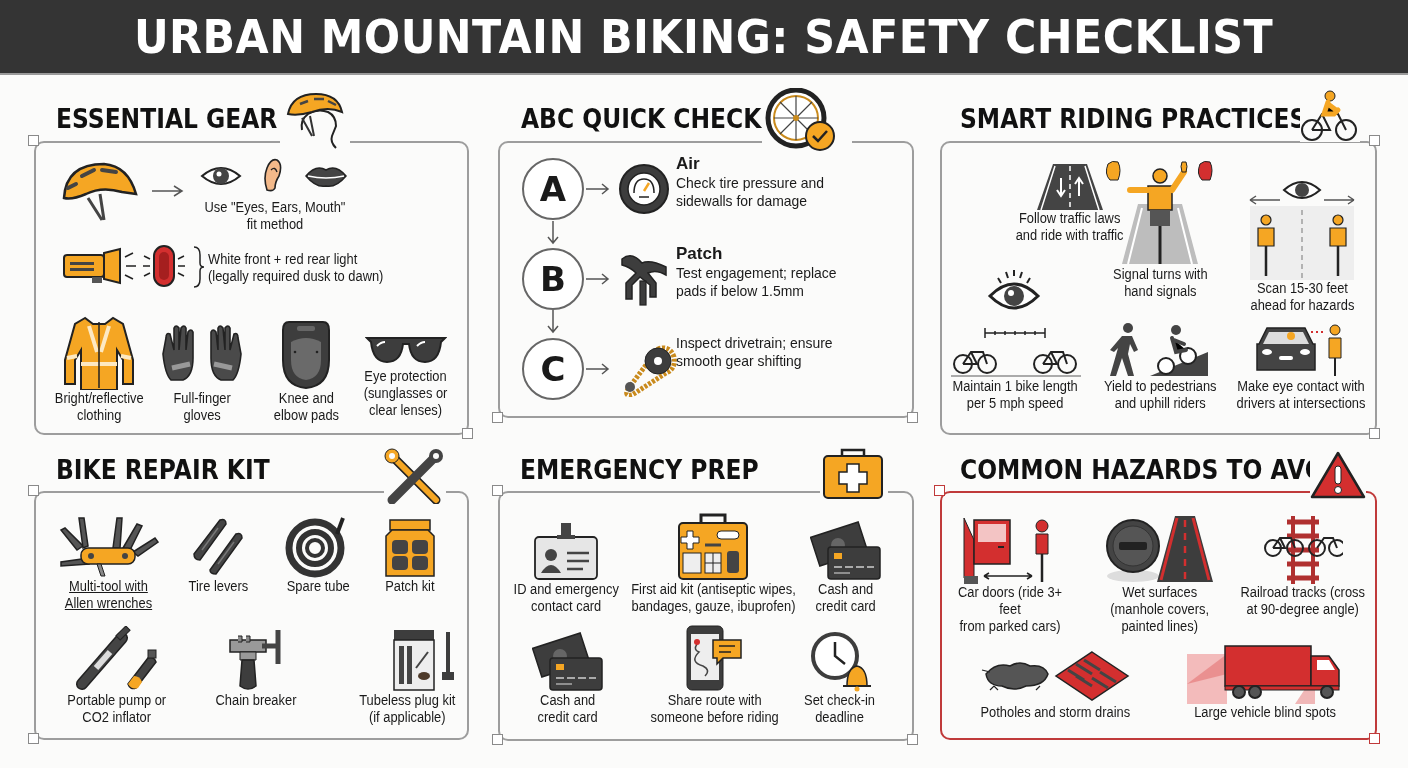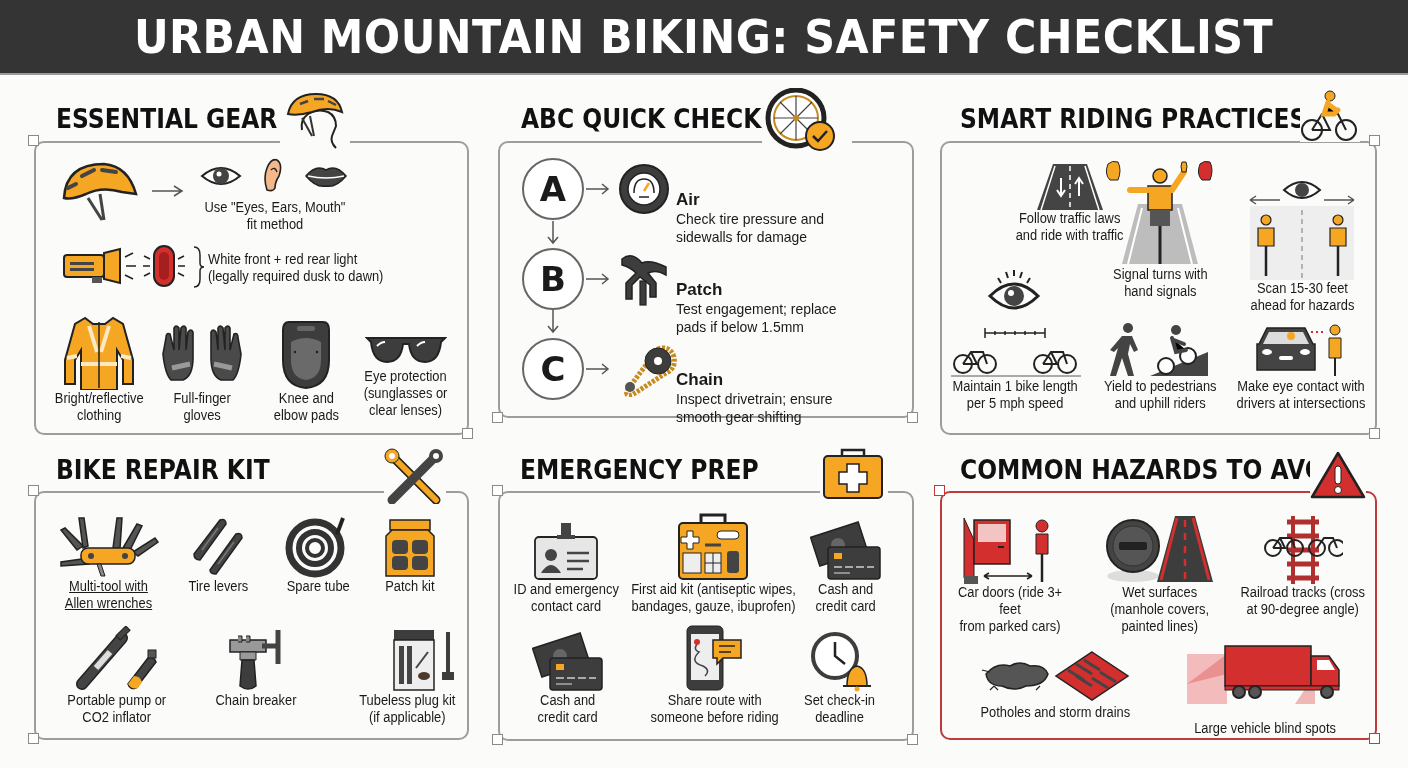--- a/index.html
+++ b/index.html
@@ -13,21 +13,21 @@
   .corner { position: absolute; width: 11px; height: 11px; background: #fff; border: 1.5px solid #8a8a8a; }
   .corner.red { border-color: #c03a3a; }
   .head-icon { position: absolute; background: #fbfbfa; }
 
   .item { position: absolute; display: flex; flex-direction: column; align-items: center; text-align: center; }
   .item .ic { display: flex; align-items: flex-end; justify-content: center; }
   .lbl { font-size: 14px; line-height: 17px; color: #1a1a1a; white-space: pre-line; transform: scaleX(0.92); }
   .abc-row { position: absolute; display: flex; align-items: center; }
   .abc-circle { width: 62px; height: 62px; border: 2px solid #666; border-radius: 50%; display: flex; align-items: center; justify-content: center; font-family: "DejaVu Sans", sans-serif; font-weight: bold; font-size: 34px; background: #fff; }
   .abc-text { position: absolute; left: 154px; top: -4px; width: 240px; }
-  .abc-text b { display: block; font-size: 17px; font-weight: bold; margin-top: 36px; }
+  .abc-text b { display: block; font-size: 17px; font-weight: bold; }
   .abc-text span { display: block; font-size: 15px; line-height: 18px; white-space: pre-line; transform: scaleX(0.93); transform-origin: left; }
   svg { display: block; }
 </style>
 </head>
 <body>
 
 <div class="title-bar">
   <h1>URBAN MOUNTAIN BIKING: SAFETY CHECKLIST</h1>
 </div>
 
@@ -228,21 +228,20 @@
       </svg>
     <div style="margin-left:6px;">
         <svg width="60" height="56">
           <path d="M10 48 l30 -40 q12 -4 16 8 q2 12 -8 16 l-34 22 q-8 2 -4 -6z" fill="none" stroke="#c98a1c" stroke-width="5" stroke-dasharray="3 1.5"></path>
           <circle cx="40" cy="20" r="13" fill="#3d3d3d" stroke="#222"></circle>
           <circle cx="40" cy="20" r="4" fill="#fff"></circle>
           <circle cx="12" cy="46" r="5" fill="#555"></circle>
         </svg>
       </div>
     <div class="abc-text">
-        <b>Chain</b>
         <span>Inspect drivetrain; ensure
 smooth gear shifting</span>
       </div>
   </div>
 </div>
 
 <div>
   <div class="frame" style="left:940px;top:141px;width:437px;height:294px;"></div>
   <div class="corner" style="left:1369px;top:135px;"></div>
   <div class="corner" style="left:1369px;top:428px;"></div>
@@ -665,21 +664,21 @@
           <path d="M6 26 q10 -12 24 -8 q10 -6 20 0 q14 -2 18 8 q-4 12 -22 12 q-12 6 -24 0 q-14 0 -16 -12z" fill="#555" stroke="#222" stroke-width="1.5"></path>
           <path d="M2 22 l8 2 M10 42 l4 -4 4 4 M56 42 l4 -4" stroke="#222" stroke-width="1.2" fill="none"></path>
           <path d="M112 4 l36 24 -36 24 -36 -24z" fill="#d32f2f" stroke="#222" stroke-width="1.5"></path>
           <g stroke="#444" stroke-width="3">
             <path d="M96 16 l16 10 M104 12 l16 10 M88 22 l16 10 M96 28 l16 10 M112 30 l16 10 M120 24 l16 10"></path>
           </g>
         </svg>
       </div>
     <div class="lbl">Potholes and storm drains</div>
   </div>
-  <div class="item" style="left:1180px;top:640px;width:170px;gap:16px;">
+  <div class="item" style="left:1180px;top:640px;width:170px;">
     <div class="ic" style="height:64px;">
         <svg width="160" height="60">
           <path d="M2 10 h40 v50 h-40z" fill="#f0a0a0" opacity="0.7"></path>
           <path d="M2 40 l40 -30 v20z" fill="#e57373" opacity="0.6"></path>
           <path d="M110 60 l20 -30 v30z" fill="#e57373" opacity="0.5"></path>
           <rect x="40" y="2" width="86" height="40" fill="#d32f2f" stroke="#222" stroke-width="1.5"></rect>
           <path d="M126 12 h18 l10 14 v16 h-28z" fill="#d32f2f" stroke="#222" stroke-width="1.5"></path>
           <path d="M132 16 h12 l6 10 h-18z" fill="#fff"></path>
           <rect x="40" y="42" width="114" height="4" fill="#d32f2f" stroke="#222"></rect>
           <circle cx="54" cy="48" r="6" fill="#555" stroke="#222" stroke-width="2"></circle>

